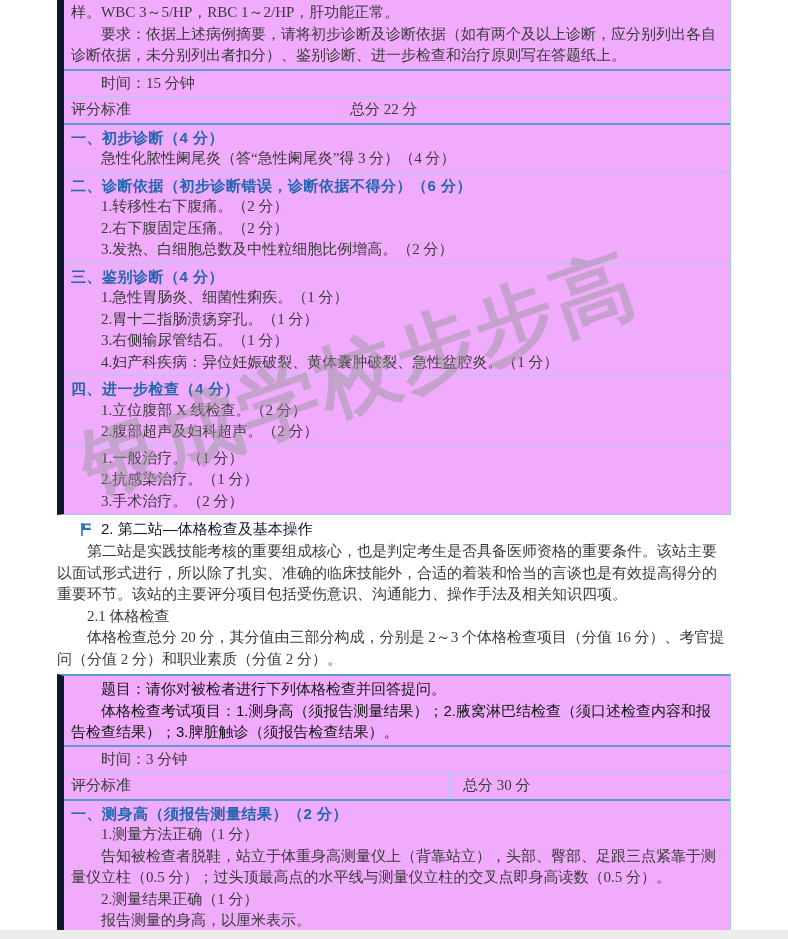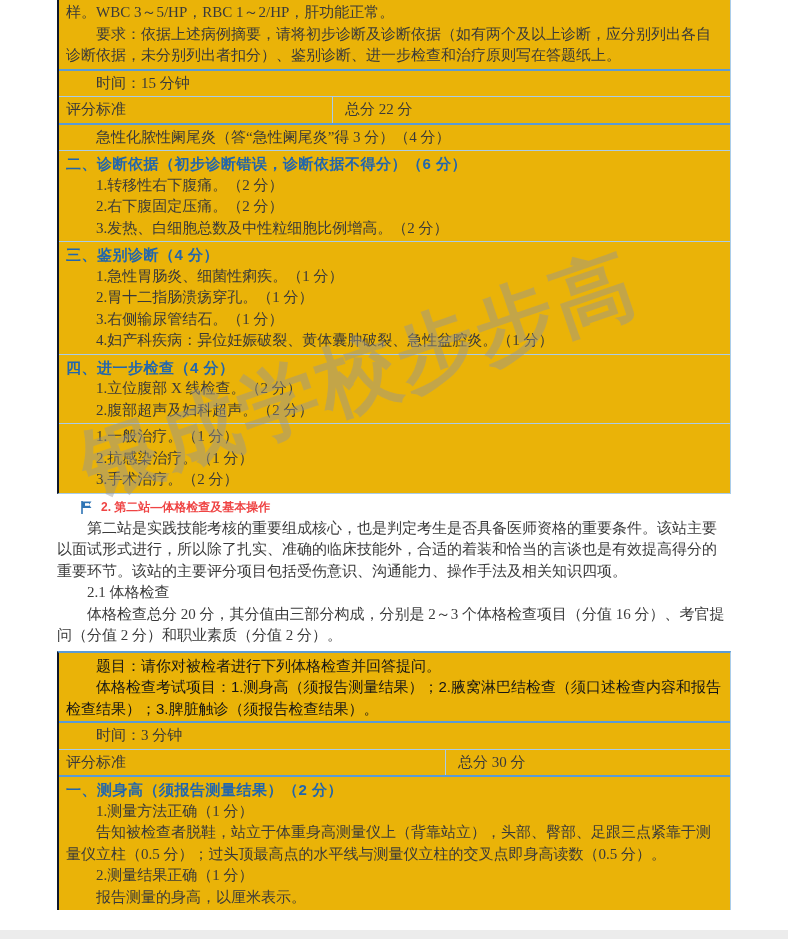--- a/index.html
+++ b/index.html
@@ -1,35 +1,35 @@
 <!DOCTYPE html>
 <html><head>
 <meta charset="utf-8">
 <style>
   *{margin:0;padding:0;box-sizing:border-box}
   html,body{width:788px;height:939px;overflow:hidden;background:#ffffff}
   body{position:relative;font-family:"Liberation Serif",serif;font-size:15px;color:#3a3a3a}
   .doc{position:absolute;left:57px;top:0;width:674px}
-  .tbl{border-left:2px solid #0f172a;border-right:1px solid #a9cce9;background:#eab308}
+  .tbl{border-left:7px solid #0f172a;border-right:1px solid #a9cce9;background:#f0abfc}
   .tbl1{border-bottom:1px solid #a9cce9}
   .tbl2{border-top:2px solid #5b9bd5}
   .row{padding:2px 7px}
   .row + .row{border-top:1px solid #a9cce9}
   p{line-height:21.5px}
   .ind{text-indent:2em}
   .time-row{border-top:2px solid #5b9bd5 !important;padding:2px 7px}
   .score-row{display:flex;border-top:1px solid #a9cce9;border-bottom:2px solid #5b9bd5}
   .score-row .c1{width:273px;padding:2px 7px}
   .score-row .c2{flex:1;border-left:1px solid #a9cce9;padding:2px 12px}
   .score-row.w2 .c1{width:386px}
   .hd{color:#2166ae;font-weight:bold;font-family:"Liberation Sans",sans-serif;letter-spacing:.5px}
   .bold-row p{font-weight:normal;font-family:"Liberation Sans",sans-serif;color:#151515}
   .mid{padding:5px 0 4px 0}
   .h2line{display:flex;align-items:center;gap:7px;padding-left:23px;margin-bottom:2px}
-  .h2line .h2txt{font-weight:bold;font-family:"Liberation Sans",sans-serif;color:#ef4444;font-size:12px}
+  .h2line .h2txt{font-weight:normal;font-family:"Liberation Sans",sans-serif;color:#0f172a;font-size:15px}
   .flag{width:14px;height:15px;flex:0 0 14px}
   .para{text-indent:2em}
   .watermark{position:absolute;left:102px;top:414px;font-size:80px;font-weight:bold;
     font-family:"Liberation Sans",sans-serif;color:#969696;opacity:.45;letter-spacing:3px;
     white-space:nowrap;transform:rotate(-19deg);transform-origin:0 100%;z-index:9;pointer-events:none}
   .pagegap{position:absolute;left:0;top:930px;width:788px;height:9px;background:#ececec;z-index:10}
 </style>
 </head>
 <body>
 
@@ -49,20 +49,21 @@
     <div class="score-row">
       <div class="c1">
         <p>评分标准</p>
       </div>
       <div class="c2">
         <p>总分 22 分</p>
       </div>
     </div>
 
     <div class="row">
+      <p class="hd">一、初步诊断（4 分）</p>
       <p class="ind">急性化脓性阑尾炎（答“急性阑尾炎”得 3 分）（4 分）</p>
     </div>
 
     <div class="row">
       <p class="hd">二、诊断依据（初步诊断错误，诊断依据不得分）（6 分）</p>
       <p class="ind">1.转移性右下腹痛。（2 分）</p>
       <p class="ind">2.右下腹固定压痛。（2 分）</p>
       <p class="ind">3.发热、白细胞总数及中性粒细胞比例增高。（2 分）</p>
     </div>
 

